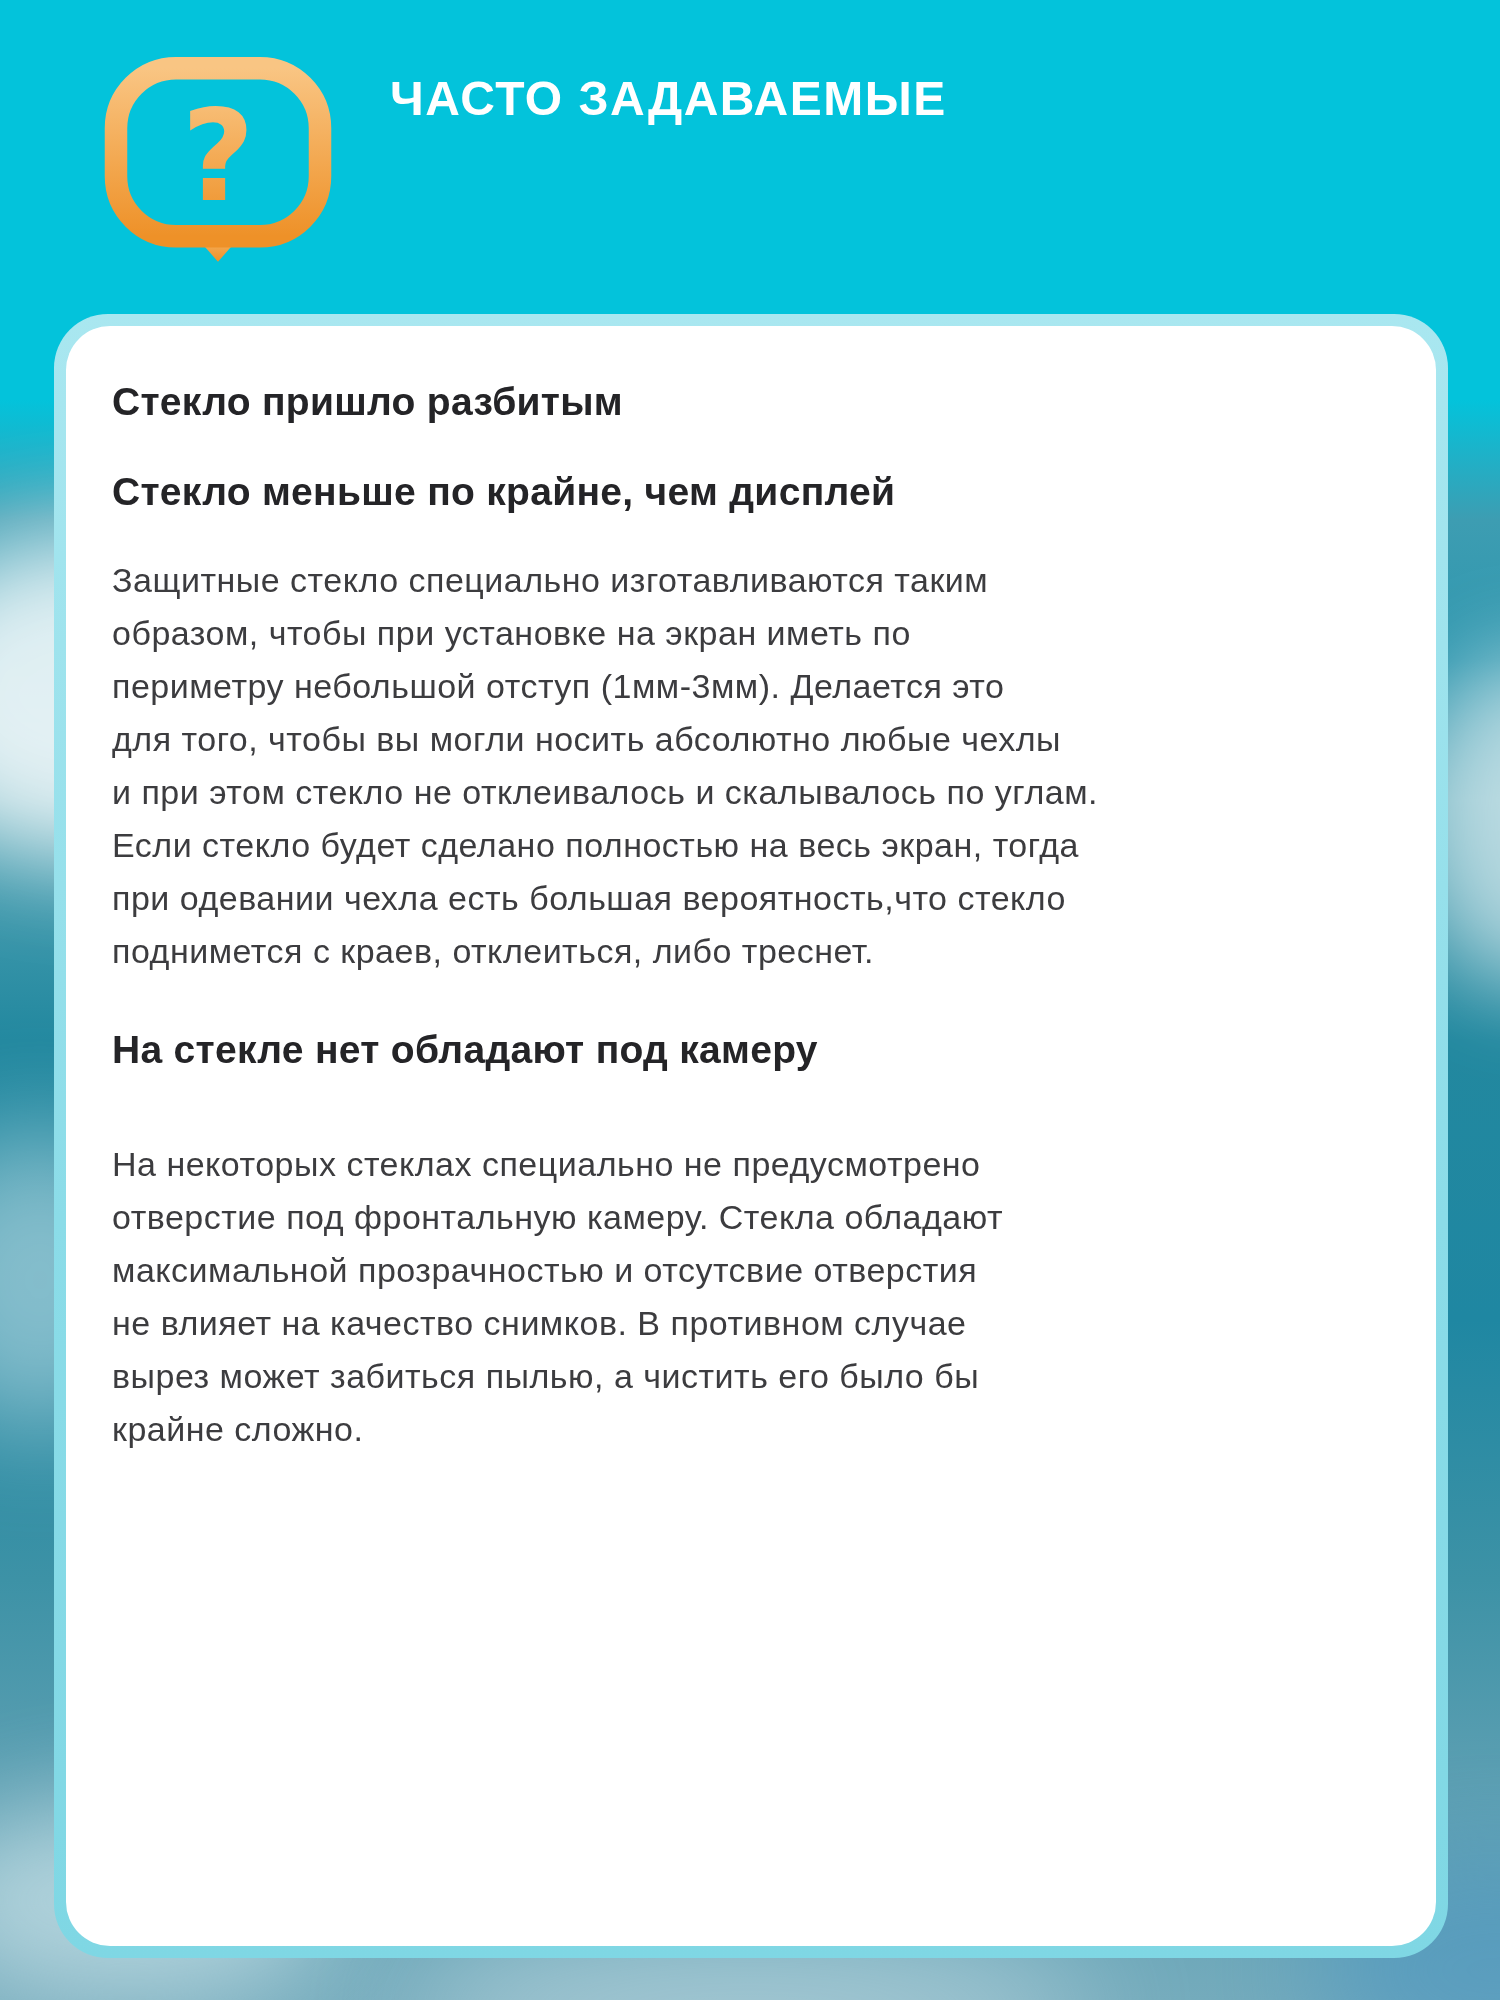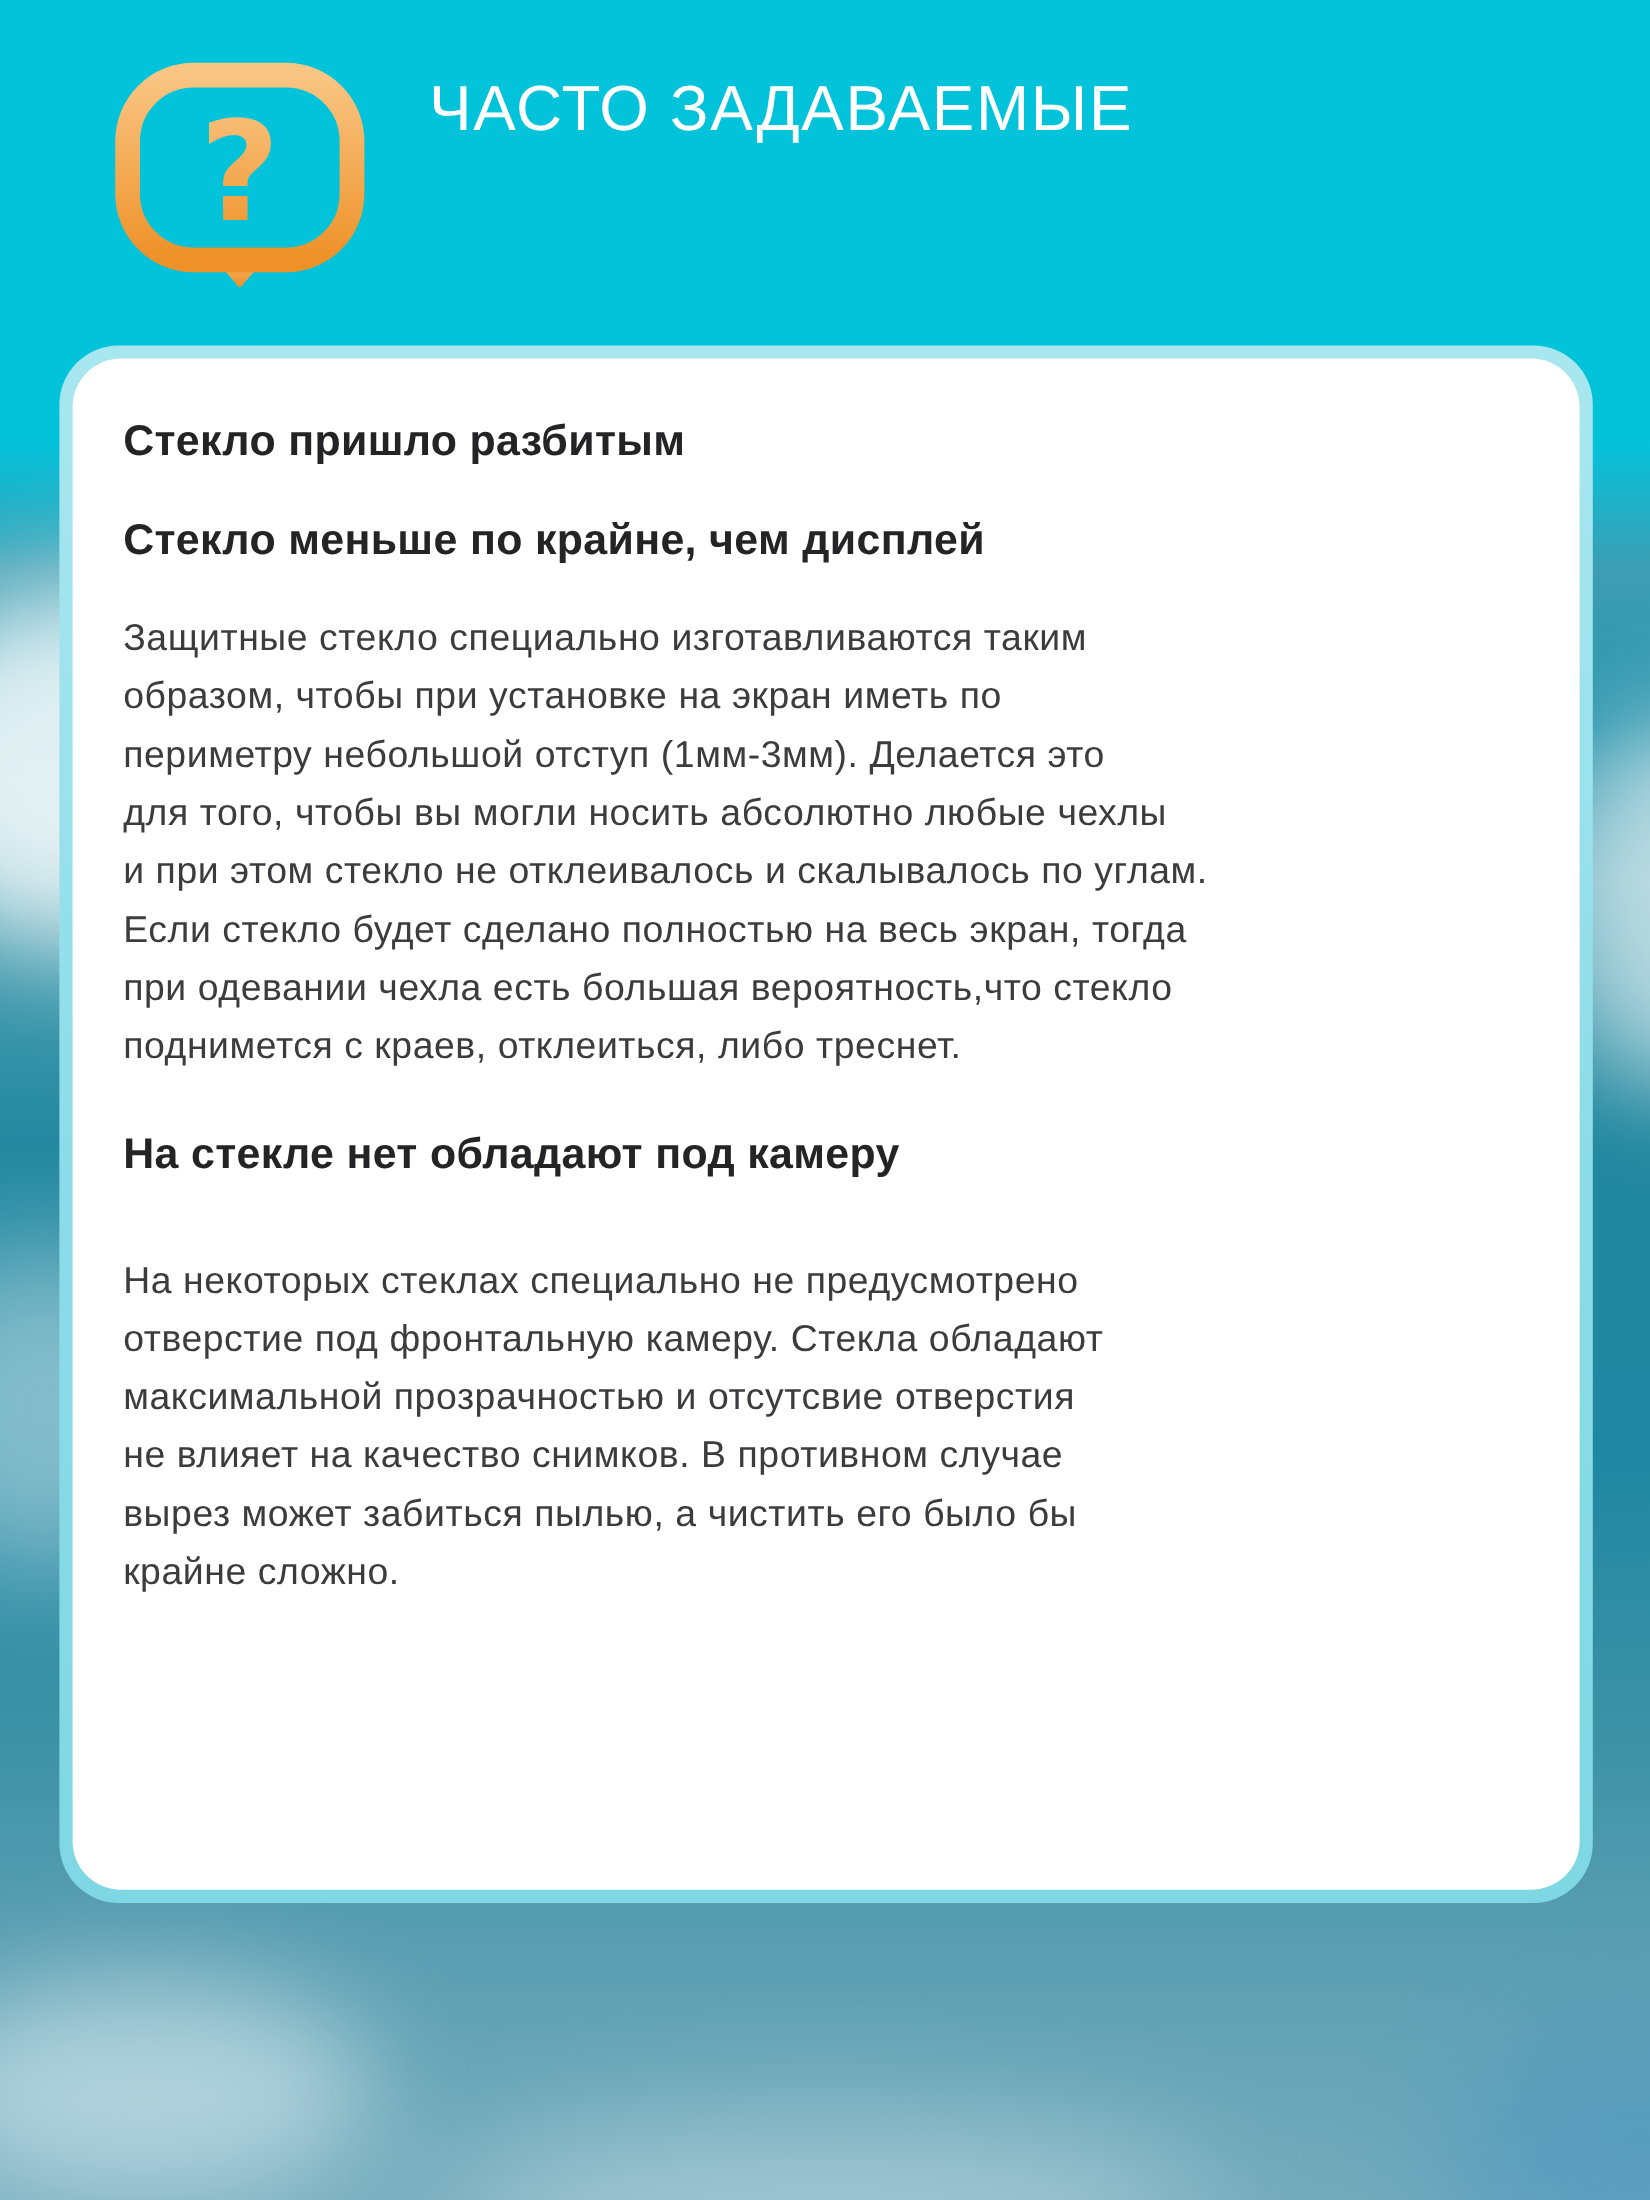--- a/index.html
+++ b/index.html
@@ -26,29 +26,29 @@
   .blob-cloud-left-3  { left:-80px;  top:1800px; width:420px; height:200px; background:#eaf6f8; opacity:.55; filter:blur(50px); }
   .blob-cloud-right-1 { left:1420px; top:650px;  width:220px; height:340px; background:#ffffff; opacity:.6;  filter:blur(45px); }
   .blob-cloud-bottom  { left:400px;  top:1930px; width:700px; height:160px; background:#ffffff; opacity:.35; filter:blur(60px); }
   .blob-blue-br       { left:1310px; top:1850px; width:380px; height:240px; background:#3F8FC2; opacity:.45; filter:blur(55px); }
 
   
   .header { position: absolute; left: 0; top: 0; width: 1500px; height: 300px; }
   .icon-bubble { position: absolute; left: 104px; top: 56px; width: 228px; height: 206px; }
   .title {
     position: absolute; left: 390px; top: 52px; margin: 0;
-    color: #FFFFFF; font-size: 58px; font-weight: normal;
+    color: #FFFFFF; font-size: 48px; font-weight: bold;
     line-height: 94px; letter-spacing: 1.5px;
   }
   .title span { display: block; }
 
   
   .card {
     position: absolute; left: 54px; top: 314px;
-    width: 1394px; height: 1416px;
+    width: 1394px; height: 1644px;
     border-radius: 54px;
     background: linear-gradient(180deg, #A9E7F0 0%, #8BDCE8 55%, #7FD7E4 100%);
   }
   .card-inner {
     position: absolute; inset: 12px;
     background: #FFFFFF;
     border-radius: 44px;
     padding: 52px 60px 0 46px;
     box-sizing: border-box;
   }

